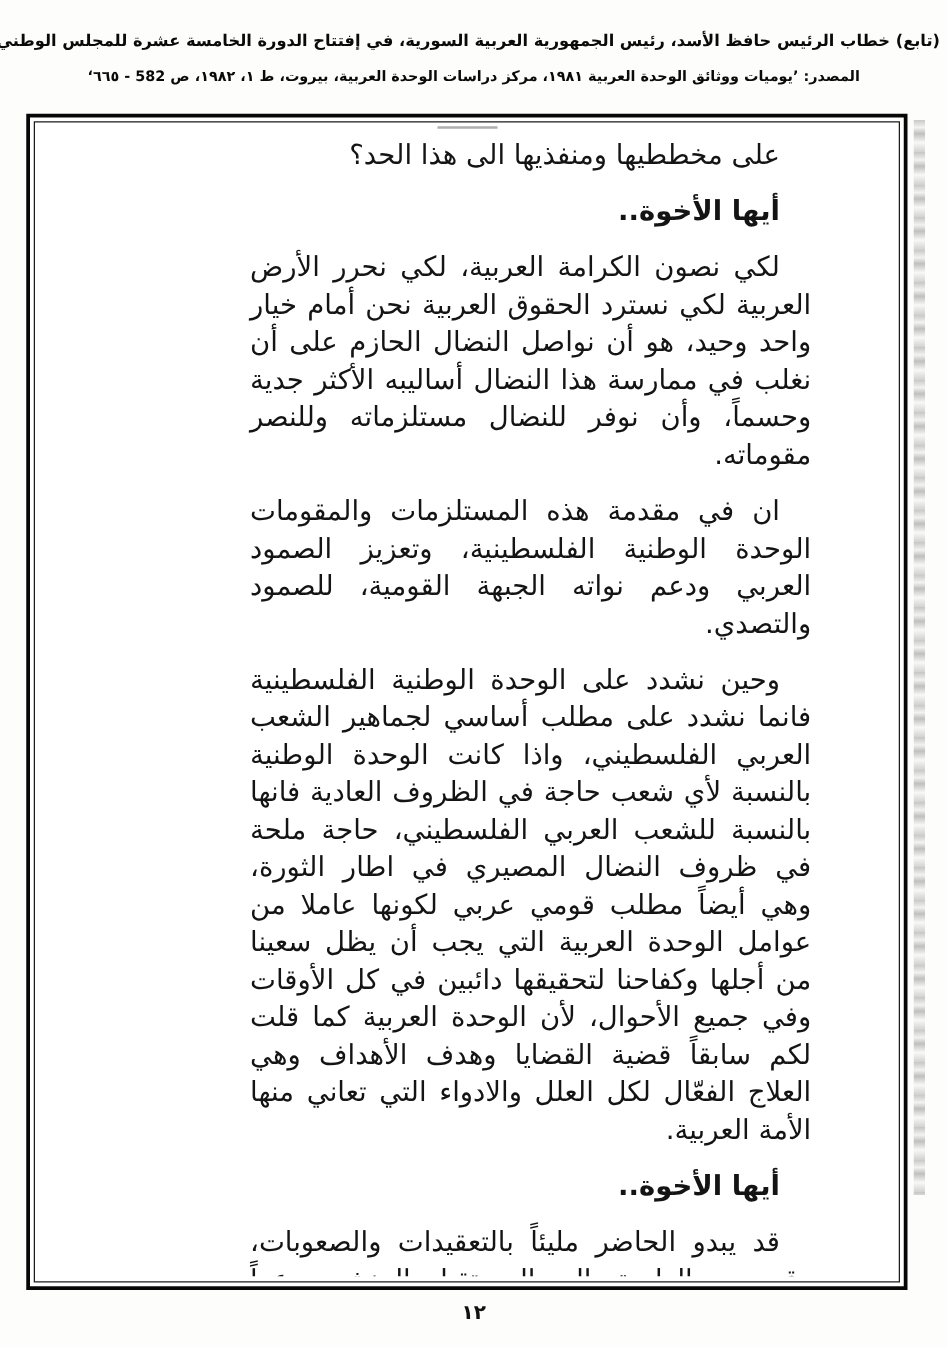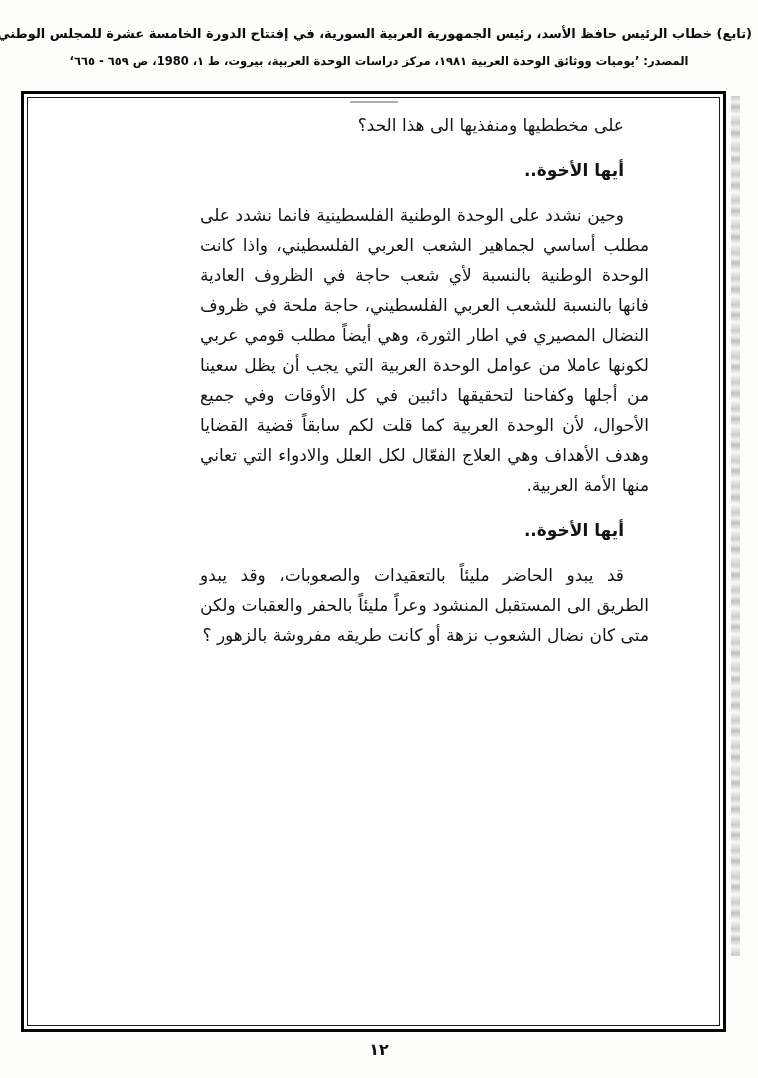--- a/index.html
+++ b/index.html
@@ -69,21 +69,21 @@
   }
 
   
   .doc-body {
     position: absolute;
     inset: 4px;
     padding: 8px 66px 10px 168px; 
     direction: rtl;
     text-align: justify;
     overflow: hidden;
-    font-size: 17px;
+    font-size: 22px;
     line-height: 30px;
     color: #141414;
   }
   .doc-body p { margin: 15px 0; }
   .doc-body p:first-child { margin-top: 0; }
   .doc-body p.para { text-indent: 25px; }
   .doc-body p.salutation { text-indent: 25px; text-align: right; font-weight: bold; }
 
   
   .page-number {
@@ -94,28 +94,30 @@
     font-size: 16px;
     font-weight: bold;
     color: #111;
   }
 </style>
 </head>
 <body>
 
 <div class="doc-header">
   <div class="header-title">(تابع) خطاب الرئيس حافظ الأسد، رئيس الجمهورية العربية السورية، في إفتتاح الدورة الخامسة عشرة للمجلس الوطني الفلسطيني</div>
-  <div class="header-source">المصدر: ’يوميات ووثائق الوحدة العربية ١٩٨١، مركز دراسات الوحدة العربية، بيروت، ط ١، 1980، ص ٦٥٩ - ٦٦٥‘</div>
+  <div class="header-source">المصدر: ’يوميات ووثائق الوحدة العربية ١٩٨١، مركز دراسات الوحدة العربية، بيروت، ط ١، ١٩٨٢، ص 582 - ٦٦٥‘</div>
 </div>
 
 <div class="frame-outer">
   <div class="frame-inner">
     <div class="doc-body">
         <p class="para">على مخططيها ومنفذيها الى هذا الحد؟</p>
         <p class="salutation">أيها الأخوة..</p>
+        <p class="para">لكي نصون الكرامة العربية، لكي نحرر الأرض العربية لكي نسترد الحقوق العربية نحن أمام خيار واحد وحيد، هو أن نواصل النضال الحازم على أن نغلب في ممارسة هذا النضال أساليبه الأكثر جدية وحسماً، وأن نوفر للنضال مستلزماته وللنصر مقوماته.</p>
+        <p class="para">ان في مقدمة هذه المستلزمات والمقومات الوحدة الوطنية الفلسطينية، وتعزيز الصمود العربي ودعم نواته الجبهة القومية، للصمود والتصدي.</p>
         <p class="para">وحين نشدد على الوحدة الوطنية الفلسطينية فانما نشدد على مطلب أساسي لجماهير الشعب العربي الفلسطيني، واذا كانت الوحدة الوطنية بالنسبة لأي شعب حاجة في الظروف العادية فانها بالنسبة للشعب العربي الفلسطيني، حاجة ملحة في ظروف النضال المصيري في اطار الثورة، وهي أيضاً مطلب قومي عربي لكونها عاملا من عوامل الوحدة العربية التي يجب أن يظل سعينا من أجلها وكفاحنا لتحقيقها دائبين في كل الأوقات وفي جميع الأحوال، لأن الوحدة العربية كما قلت لكم سابقاً قضية القضايا وهدف الأهداف وهي العلاج الفعّال لكل العلل والادواء التي تعاني منها الأمة العربية.</p>
         <p class="salutation">أيها الأخوة..</p>
         <p class="para">قد يبدو الحاضر مليئاً بالتعقيدات والصعوبات، وقد يبدو الطريق الى المستقبل المنشود وعراً مليئاً بالحفر والعقبات ولكن متى كان نضال الشعوب نزهة أو كانت طريقه مفروشة بالزهور ؟</p>
       </div>
   </div>
 </div>
 
 <div class="artifact-dash"></div>
 <div class="scan-noise-right"></div>
 

